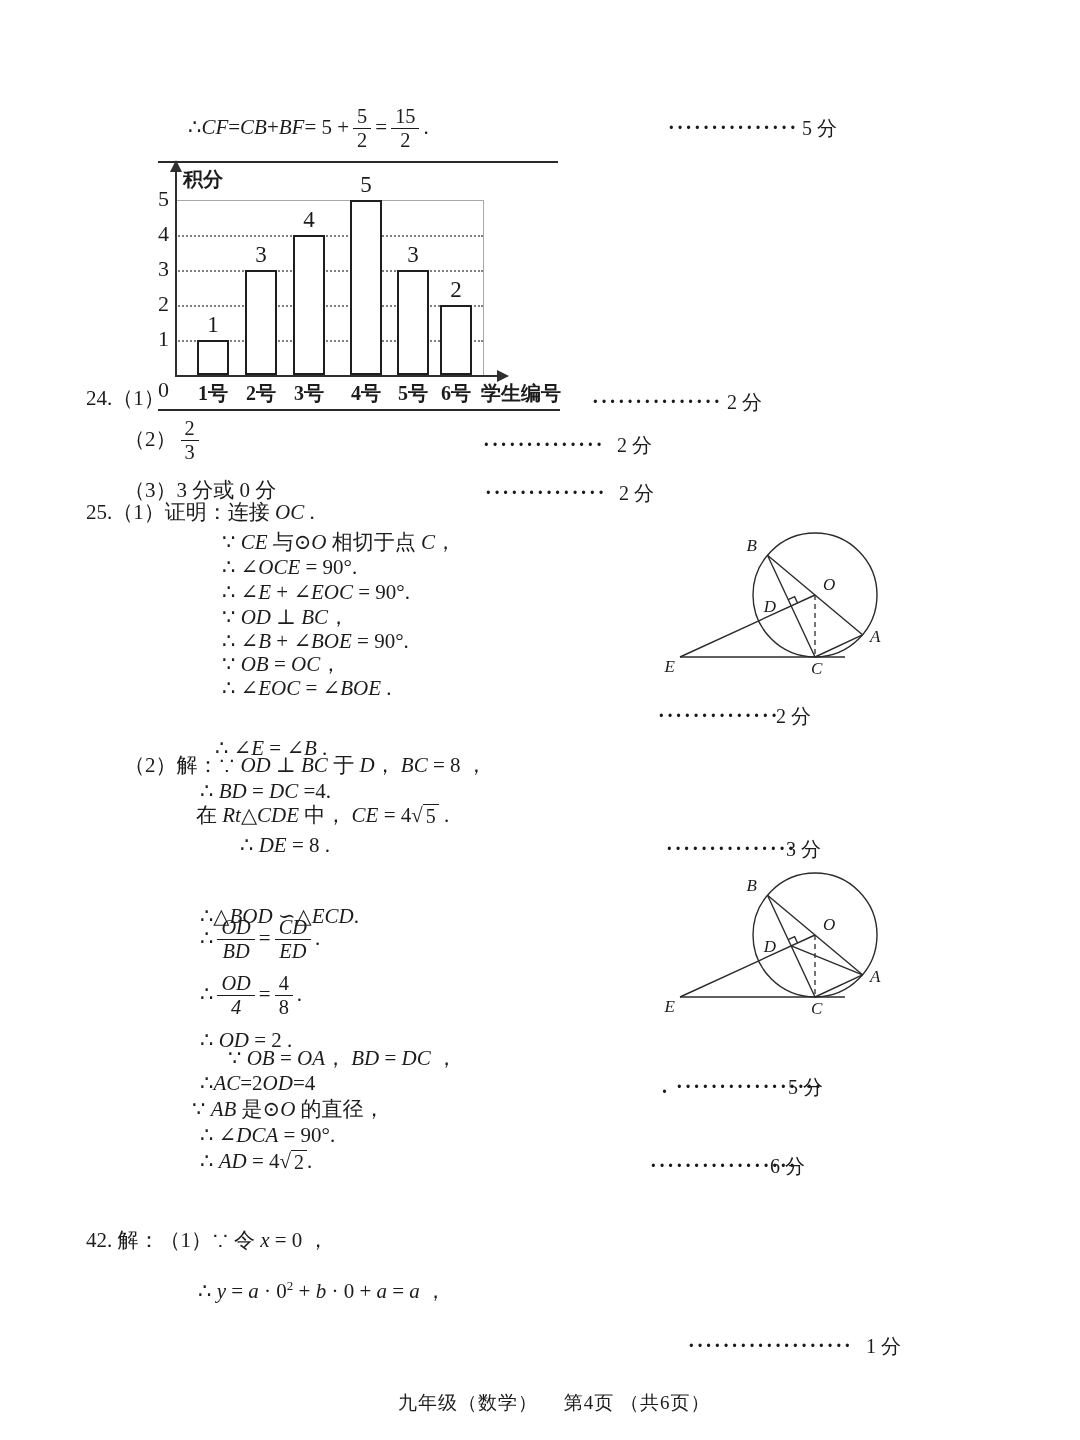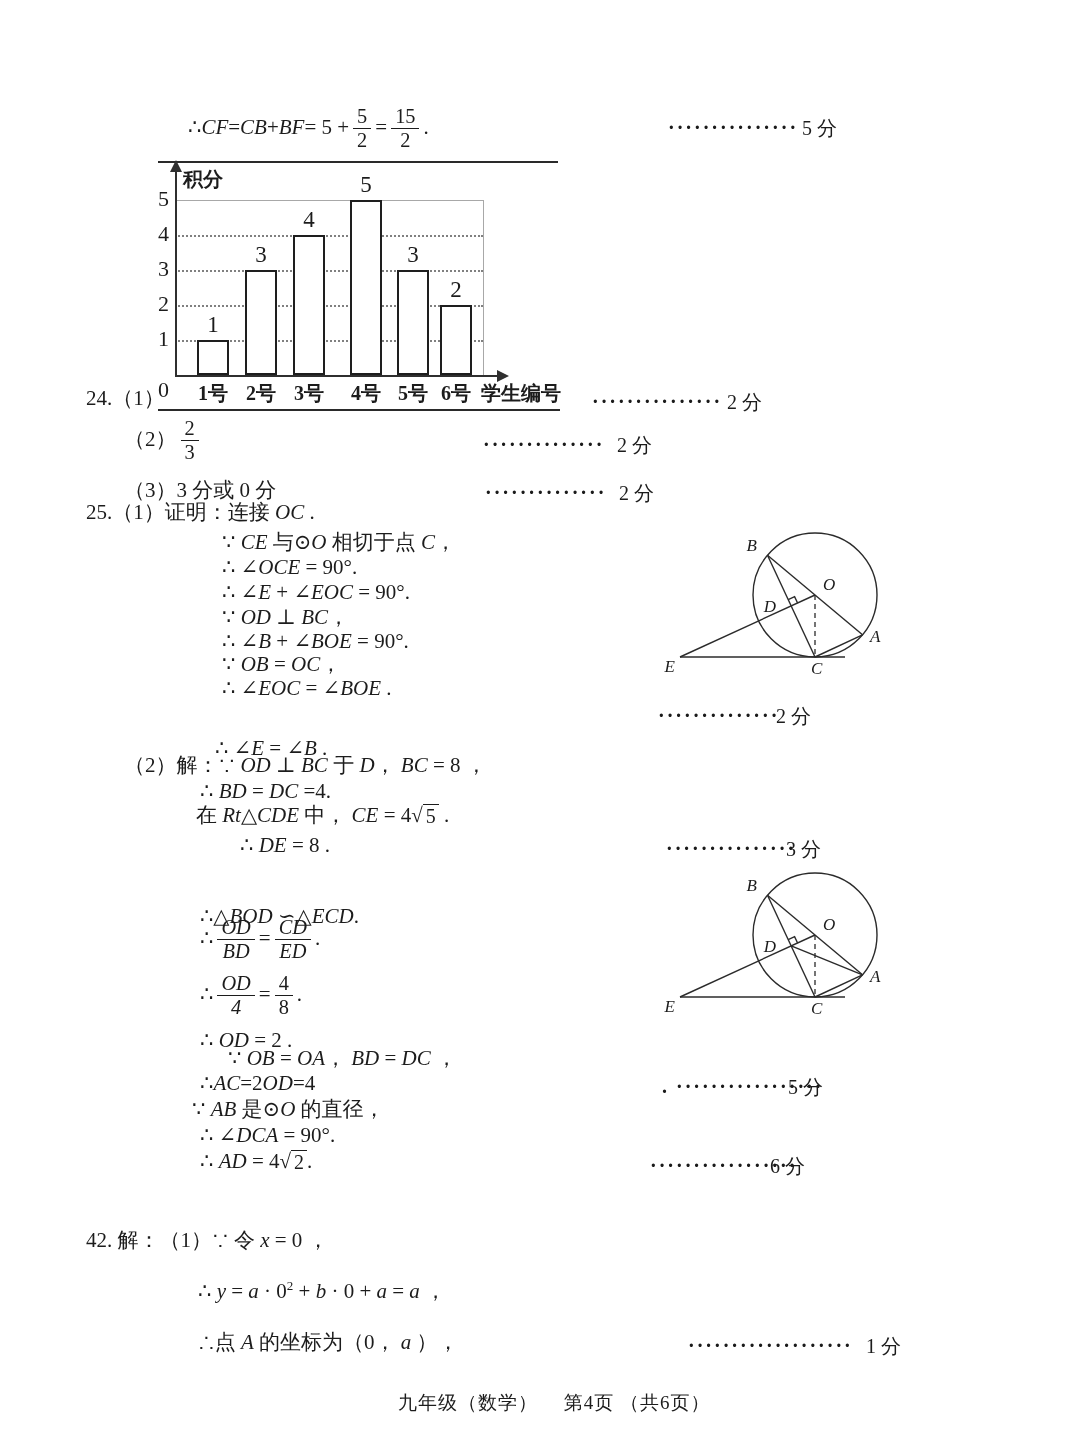--- a/index.html
+++ b/index.html
@@ -222,19 +222,18 @@
     <text class="ptlabel" x="112" y="31" text-anchor="end">B</text>
     <text class="ptlabel" x="178" y="70">O</text>
     <text class="ptlabel" x="131" y="92" text-anchor="end">D</text>
     <text class="ptlabel" x="225" y="122">A</text>
     <text class="ptlabel" x="166" y="154">C</text>
     <text class="ptlabel" x="30" y="152" text-anchor="end">E</text>
   </svg>
 
   <div class="line" style="left:86px;top:1228px;"><span>42. 解：（1）∵ 令 </span><span class="it">x</span><span> = 0 ，</span></div>
   <div class="line" style="left:198px;top:1278px;"><span>∴ </span><span class="it">y</span><span> = </span><span class="it">a</span><span> · 0</span><span class="sup">2</span><span> + </span><span class="it">b</span><span> · 0 + </span><span class="it">a</span><span> = </span><span class="it">a</span><span> ，</span></div>
-  <div class="line" style="left:198px;top:1330px;"><span>∴点 </span><span class="it">A</span><span> 的坐标为（0， </span><span class="it">a</span><span> ），</span></div>
   <span class="dots" style="left:688px;top:1334px;">···················</span>
   <span class="score" style="left:866px;top:1333px;">1 分</span>
 
   <div class="footer" style="left:398px;top:1390px;">九年级（数学）　 第4页 （共6页）</div>
 
 </div>
 
 </body></html>

